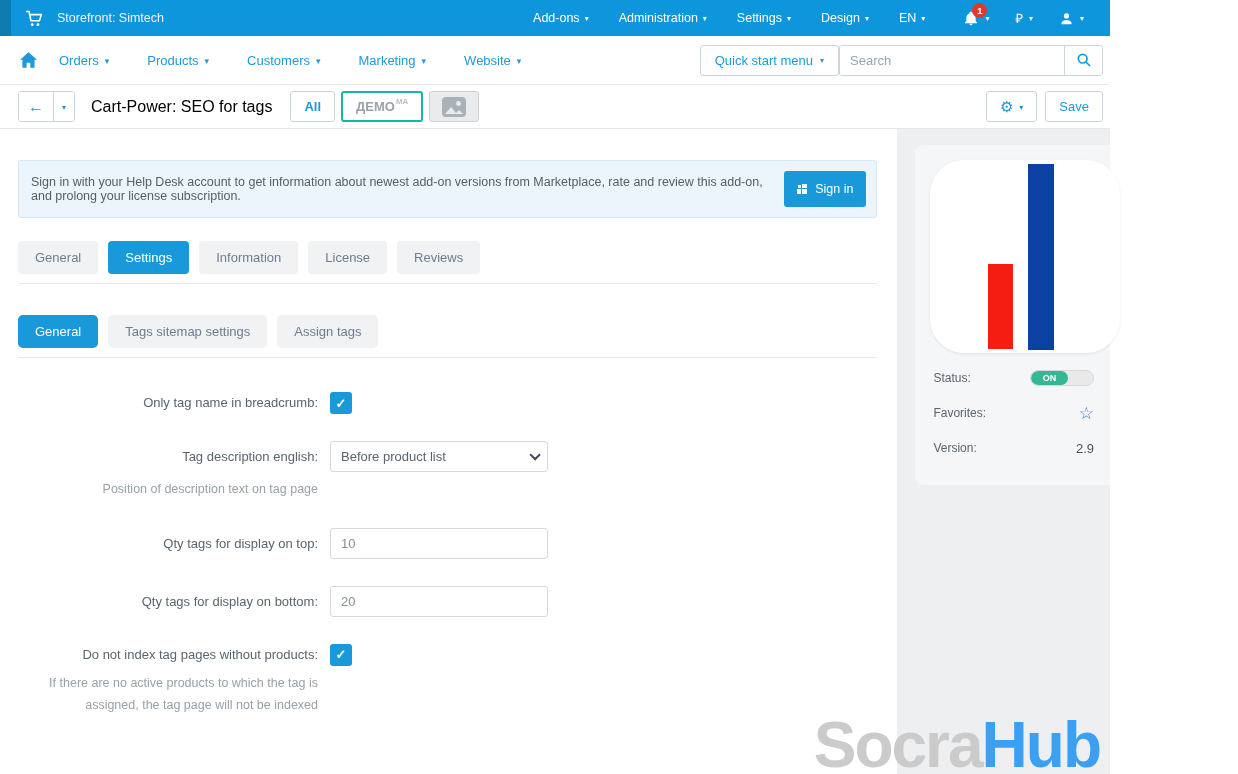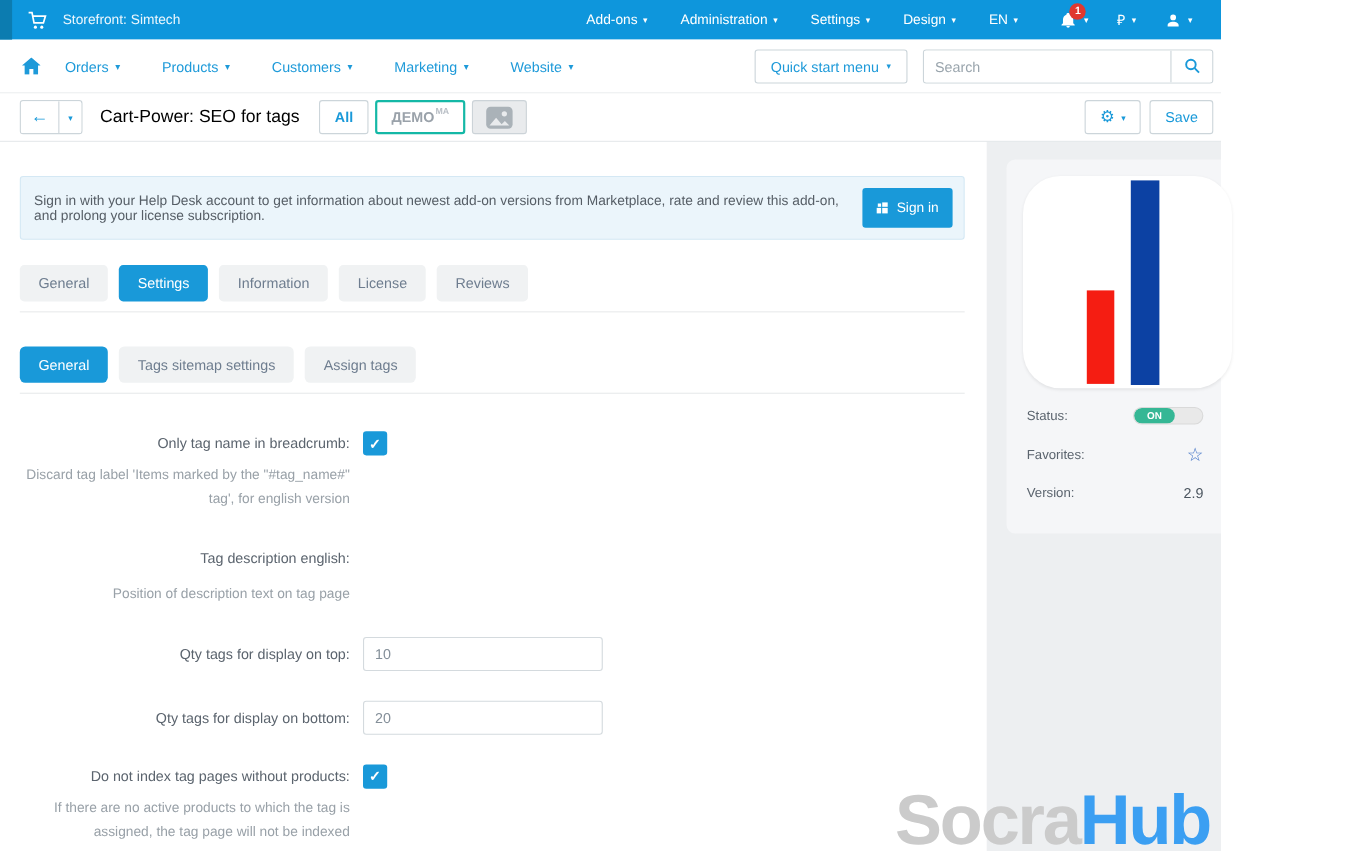--- a/index.html
+++ b/index.html
@@ -26,21 +26,21 @@
   
   .navbar { height:49px; background:#fff; border-bottom:1px solid #e7eaec;
             display:flex; align-items:center; padding:0 7px 0 20px; }
   .home-icon { margin-right:22px; display:flex; cursor:pointer; }
   .nav-items { display:flex; align-items:center; gap:38px; }
   .nav-item { font-size:13px; color:#1e9ad9; display:flex; align-items:center; gap:6px; cursor:pointer; }
   .nav-item .caret { font-size:9px; }
   .quick-btn { margin-left:auto; height:31px; border:1px solid #ccd5da; border-radius:3px;
                background:#fff; color:#1e9ad9; font-size:13px; display:flex; align-items:center;
                gap:7px; padding:0 14px; cursor:pointer; }
-  .search-group { margin-left:14px; height:31px; width:264px; border:1px solid #ccd5da;
+  .search-group { margin-left:0; height:31px; width:264px; border:1px solid #ccd5da;
                   border-radius:3px; display:flex; align-items:stretch; overflow:hidden; }
   .search-group input { border:0; outline:0; flex:1; padding:0 10px; font-size:13px; color:#56626b;
                         font-family:"Liberation Sans", sans-serif; }
   .search-group input::placeholder { color:#9aa5ad; }
   .search-btn { width:38px; border-left:1px solid #ccd5da; background:#fff; display:flex;
                 align-items:center; justify-content:center; cursor:pointer; }
 
   
   .titlebar { height:44px; background:#fff; border-bottom:1px solid #e4e7e9;
               display:flex; align-items:center; padding:0 7px 0 18px; }
@@ -305,33 +305,38 @@
         <span class="tab">Tags sitemap settings</span>
         <span class="tab">Assign tags</span>
       </div>
       <hr class="divider2">
 
       <div class="form">
 
         <div class="frow">
           <div class="lblcol">
             <div class="flabel cbx">Only tag name in breadcrumb:</div>
-            <div class="fhint">Discard tag label 'Items marked by the "#tag_name#" tag', for english version</div>
           </div>
           <div class="ctlcol">
             <div class="checkbox">
               <span>✓</span>
             </div>
           </div>
         </div>
 
         <div class="frow">
           <div class="lblcol">
             <div class="flabel inp">Tag description english:</div>
             <div class="fhint">Position of description text on tag page</div>
+          </div>
+          <div class="ctlcol">
+            <div class="fselect">
+              <span>Before product list</span>
+              <span class="chev"></span>
+            </div>
           </div>
         </div>
 
         <div class="frow">
           <div class="lblcol">
             <div class="flabel inp">Qty tags for display on top:</div>
           </div>
           <div class="ctlcol">
             <input class="tinput" type="text" value="10" style="">
           </div>

